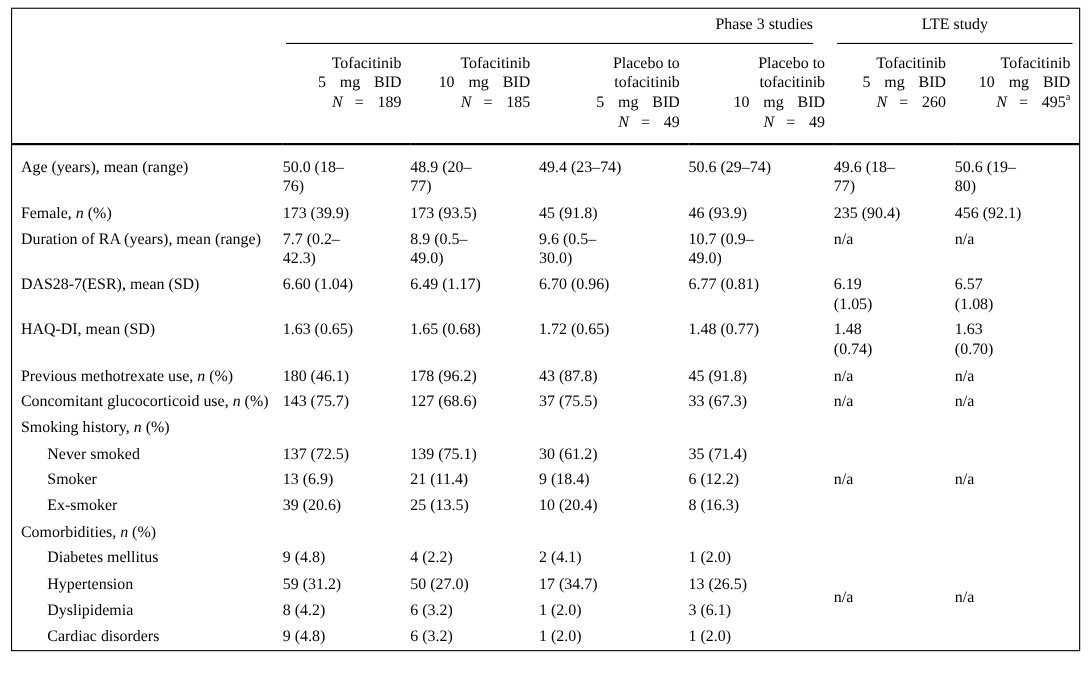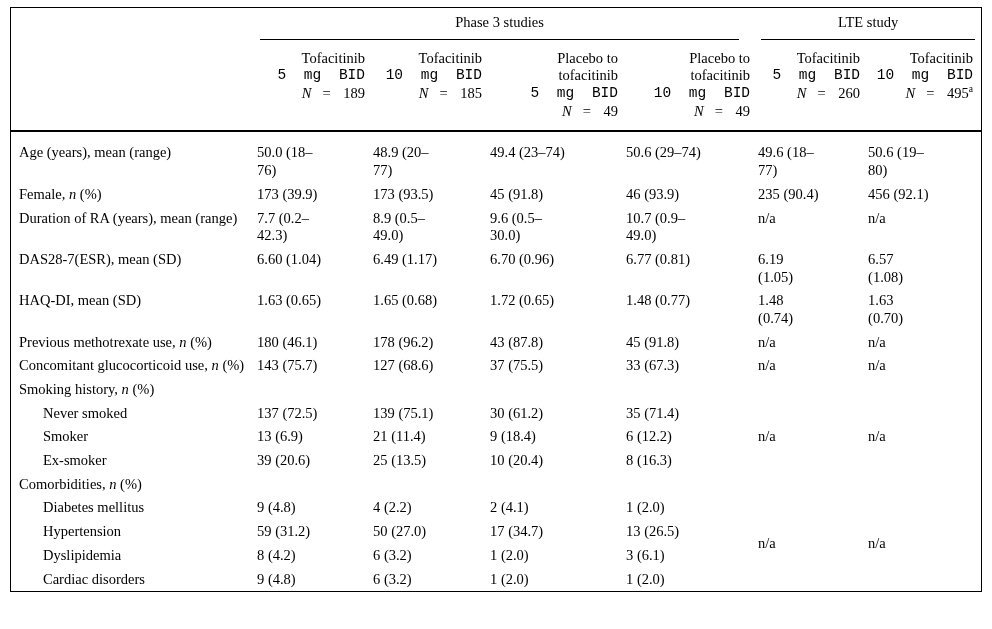--- a/index.html
+++ b/index.html
@@ -3,26 +3,26 @@
 <meta charset="utf-8">
 <style>
   html,body{margin:0;padding:0;background:#fff;color:#000;}
   body{width:992px;height:629px;font-family:"Liberation Serif","DejaVu Serif",serif;}
   .wrap{margin:7px 10px;border:1px solid #000;box-sizing:border-box;}
   table{width:970px;table-layout:fixed;border-collapse:collapse;font-size:14.5px;line-height:1.22;}
   td{vertical-align:top;}
   
   .grp-cell{padding-top:6px;}
   .grp-line{text-align:center;border-bottom:1px solid #000;padding-bottom:7px;}
-  .grp-phase3{margin-right:18px;margin-left:2px;}
+  .grp-phase3{margin-right:18px;margin-left:2px;text-align:right;}
   .grp-lte{margin-right:5px;margin-left:2px;text-align:center;}
   
   .hdr td{border-bottom:2px solid #000;padding:9px 8px 10px 0;text-align:right;}
   .hdr .lblcell{padding-left:8px;}
-  .hdr .dose{word-spacing:9px;font-family:Liberation Mono, monospace;}
+  .hdr .dose{word-spacing:9px;}
   .nline i{font-style:italic;margin-right:11px;}
   .nline .nrest{word-spacing:9px;}
   sup{font-size:9.5px;vertical-align:super;line-height:0;}
   
   .lbl{padding:3px 6px 3px 8px;margin-left:15px;}
   .lbl.indent{padding-left:32px;}
   .val{padding:3px 10px 3px 0;white-space:pre-line;}
   .mid{vertical-align:middle;}
   i{font-style:italic;}
 </style>

